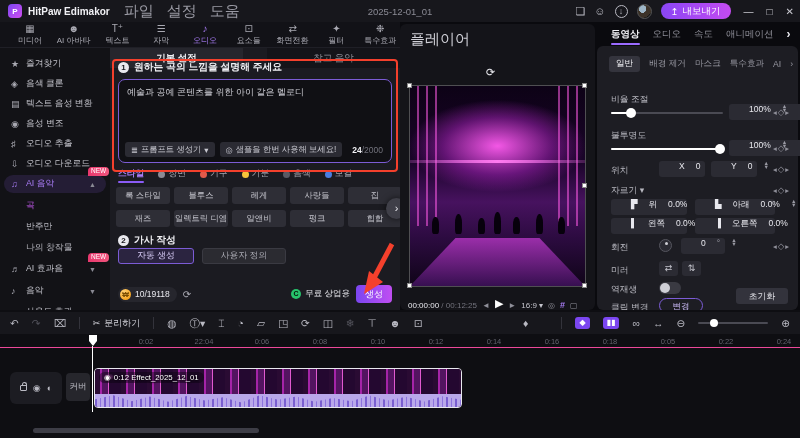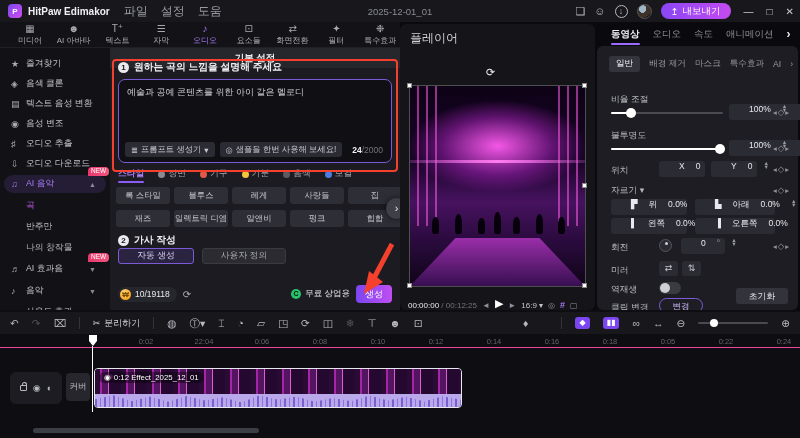--- a/index.html
+++ b/index.html
@@ -10,21 +10,21 @@
     font-family:"Liberation Sans","DejaVu Sans",sans-serif; font-size:10px;
   }
   .abs { position:absolute; }
   .ico { display:inline-block; text-align:center; }
 
   
   .titlebar { left:0; top:0; width:800px; height:22px; background:#17171c; display:flex; align-items:center; padding:0 8px; }
   .logo { width:14px; height:14px; border-radius:4px; background:linear-gradient(135deg,#7b46f0,#d04ef0); margin-right:6px;
           display:flex; align-items:center; justify-content:center; color:#fff; font-size:8px; font-weight:bold; }
   .appname { color:#f0f0f4; font-weight:bold; font-size:10px; margin-right:14px; }
-  .menu-item { color:#9a9aa4; margin-right:13px; font-size:12px;font-family:Liberation Mono, monospace; }
+  .menu-item { color:#9a9aa4; margin-right:13px; font-size:15px;font-family:Liberation Mono, monospace; }
   .proj-name { position:absolute; left:50%; transform:translateX(-50%); color:#8b8b95; font-size:9.5px; }
   .tb-right { position:absolute; right:6px; top:0; height:22px; display:flex; align-items:center; gap:9px; }
   .tb-ic { color:#b9b9c2; font-size:11px; line-height:1; }
   .circ-ic { width:13px; height:13px; border:1px solid #b9b9c2; border-radius:50%; color:#b9b9c2; font-size:9px; line-height:11px; text-align:center; }
   .avatar { width:15px; height:15px; border-radius:50%; background:radial-gradient(circle at 35% 30%,#9fb7c8 0 30%,#3c3228 32% 70%,#141414 72%); border:1px solid #555; }
   .export-btn { height:16px; padding:0 10px; border-radius:9px; background:linear-gradient(90deg,#8a46f5,#c44bf0);
                 color:#fff; font-size:9.5px; display:flex; align-items:center; gap:4px; }
   .win-ctl { color:#c9c9d0; font-size:10px; margin-left:4px; }
 
   
@@ -81,21 +81,21 @@
   .free-dot { width:10px; height:10px; border-radius:50%; background:#27c26b; color:#04130a; font-size:7px; line-height:10px; text-align:center; font-weight:bold; }
   .gen-btn { width:36px; height:18px; border-radius:4px; background:linear-gradient(90deg,#7b46f0,#c04ef2); color:#fff; font-size:9px;
              display:flex; align-items:center; justify-content:center; }
 
   
   .ann-box { left:112px; top:59px; width:286px; height:113px; border:2px solid #f4402c; border-radius:4px; pointer-events:none; z-index:40; }
   .ann-arrow { left:352px; top:238px; width:50px; height:58px; pointer-events:none; z-index:41; }
 
   
   .player { left:400px; top:24px; width:195px; height:286px; background:#141419; border-radius:6px; }
-  .p-title { position:absolute; left:10px; top:6px; color:#cfcfd6; font-size:12px;text-align:center; }
+  .p-title { position:absolute; left:10px; top:6px; color:#cfcfd6; font-size:15px;text-align:center; }
   .rotate-handle { position:absolute; left:86px; top:42px; color:#e5e5ea; font-size:11px; }
   .video { position:absolute; left:10px; top:62px; width:175px; height:200px; background:
       radial-gradient(ellipse 70% 32% at 50% 30%, rgba(255,92,240,.95), rgba(170,35,190,.5) 45%, rgba(40,5,60,0) 72%),
       linear-gradient(180deg,#0d0216 0%,#1a0429 38%,#47125f 58%,#2c0b40 76%,#0f0417 100%);
     overflow:hidden; outline:1px solid rgba(255,255,255,.25); }
   .beams { position:absolute; top:0; bottom:30%; width:34px; background:repeating-linear-gradient(90deg, transparent 0 7px, rgba(255,90,230,.55) 7px 9px); }
   .truss { position:absolute; left:0; right:0; top:37%; height:3px; background:linear-gradient(90deg,rgba(255,120,245,.2),#ff7bf0,rgba(255,120,245,.2)); filter:blur(.4px); }
   .floor { position:absolute; left:0; right:0; bottom:0; height:24%; background:linear-gradient(180deg,#b637c4,#41125f); clip-path:polygon(26% 0,74% 0,100% 100%,0 100%); opacity:.8; }
   .dancer { position:absolute; width:7px; height:17px; background:#07010c; border-radius:45% 45% 25% 25%; bottom:26%; }
   .handle { position:absolute; width:5px; height:5px; background:#fff; border:1px solid #888; }
@@ -281,20 +281,21 @@
     <div class="side-item" style="top:255px">
         <span class="g">♩</span>
         <span>사운드 효과</span>
         <span class="chev">▼</span>
       </div>
   </div>
 
   <div class="abs center">
     <div class="ctabs">
       <div class="ctab active">기본 설정</div>
+      <div class="ctab">참고 음악</div>
     </div>
 
     <div class="sec-title" style="top:27px; transform:translateY(-14px)">
       <span class="sec-num">1</span>
       <span>원하는 곡의 느낌을 설명해 주세요</span>
     </div>
 
     <div class="prompt-box">
       <div class="prompt-text">예술과 공예 콘텐츠를 위한 아이 같은 멜로디</div>
       <div class="pb-bottom">

